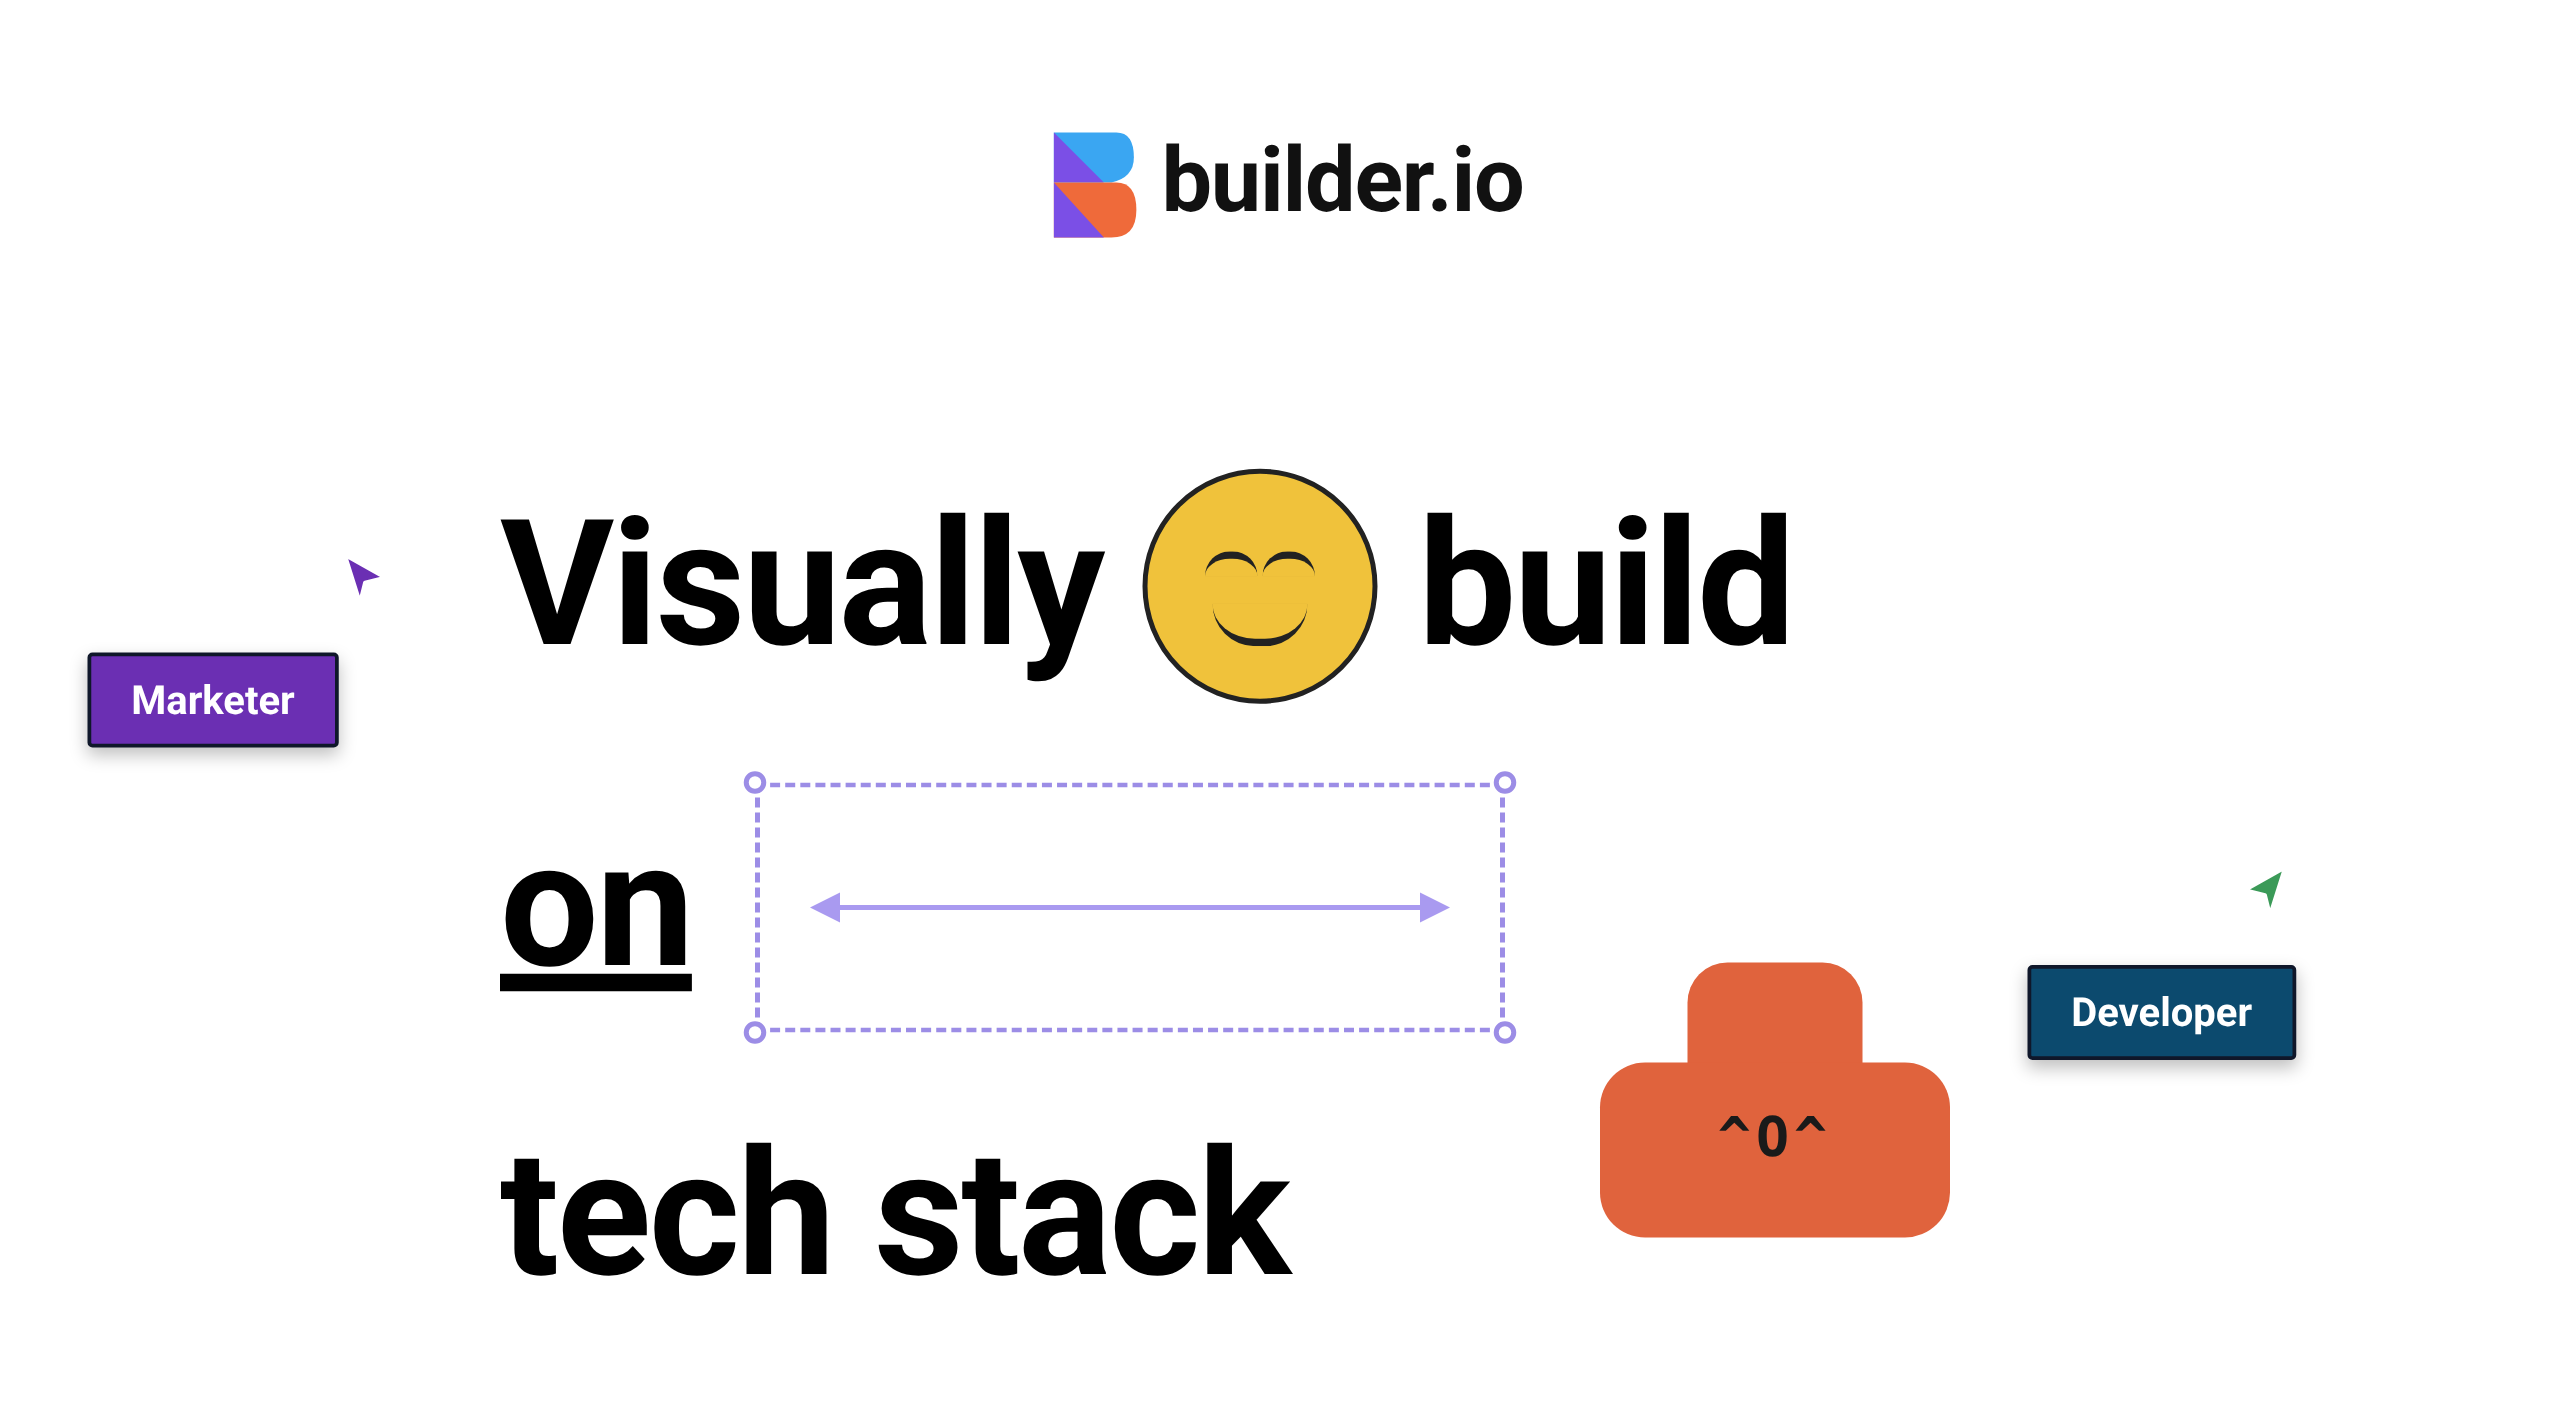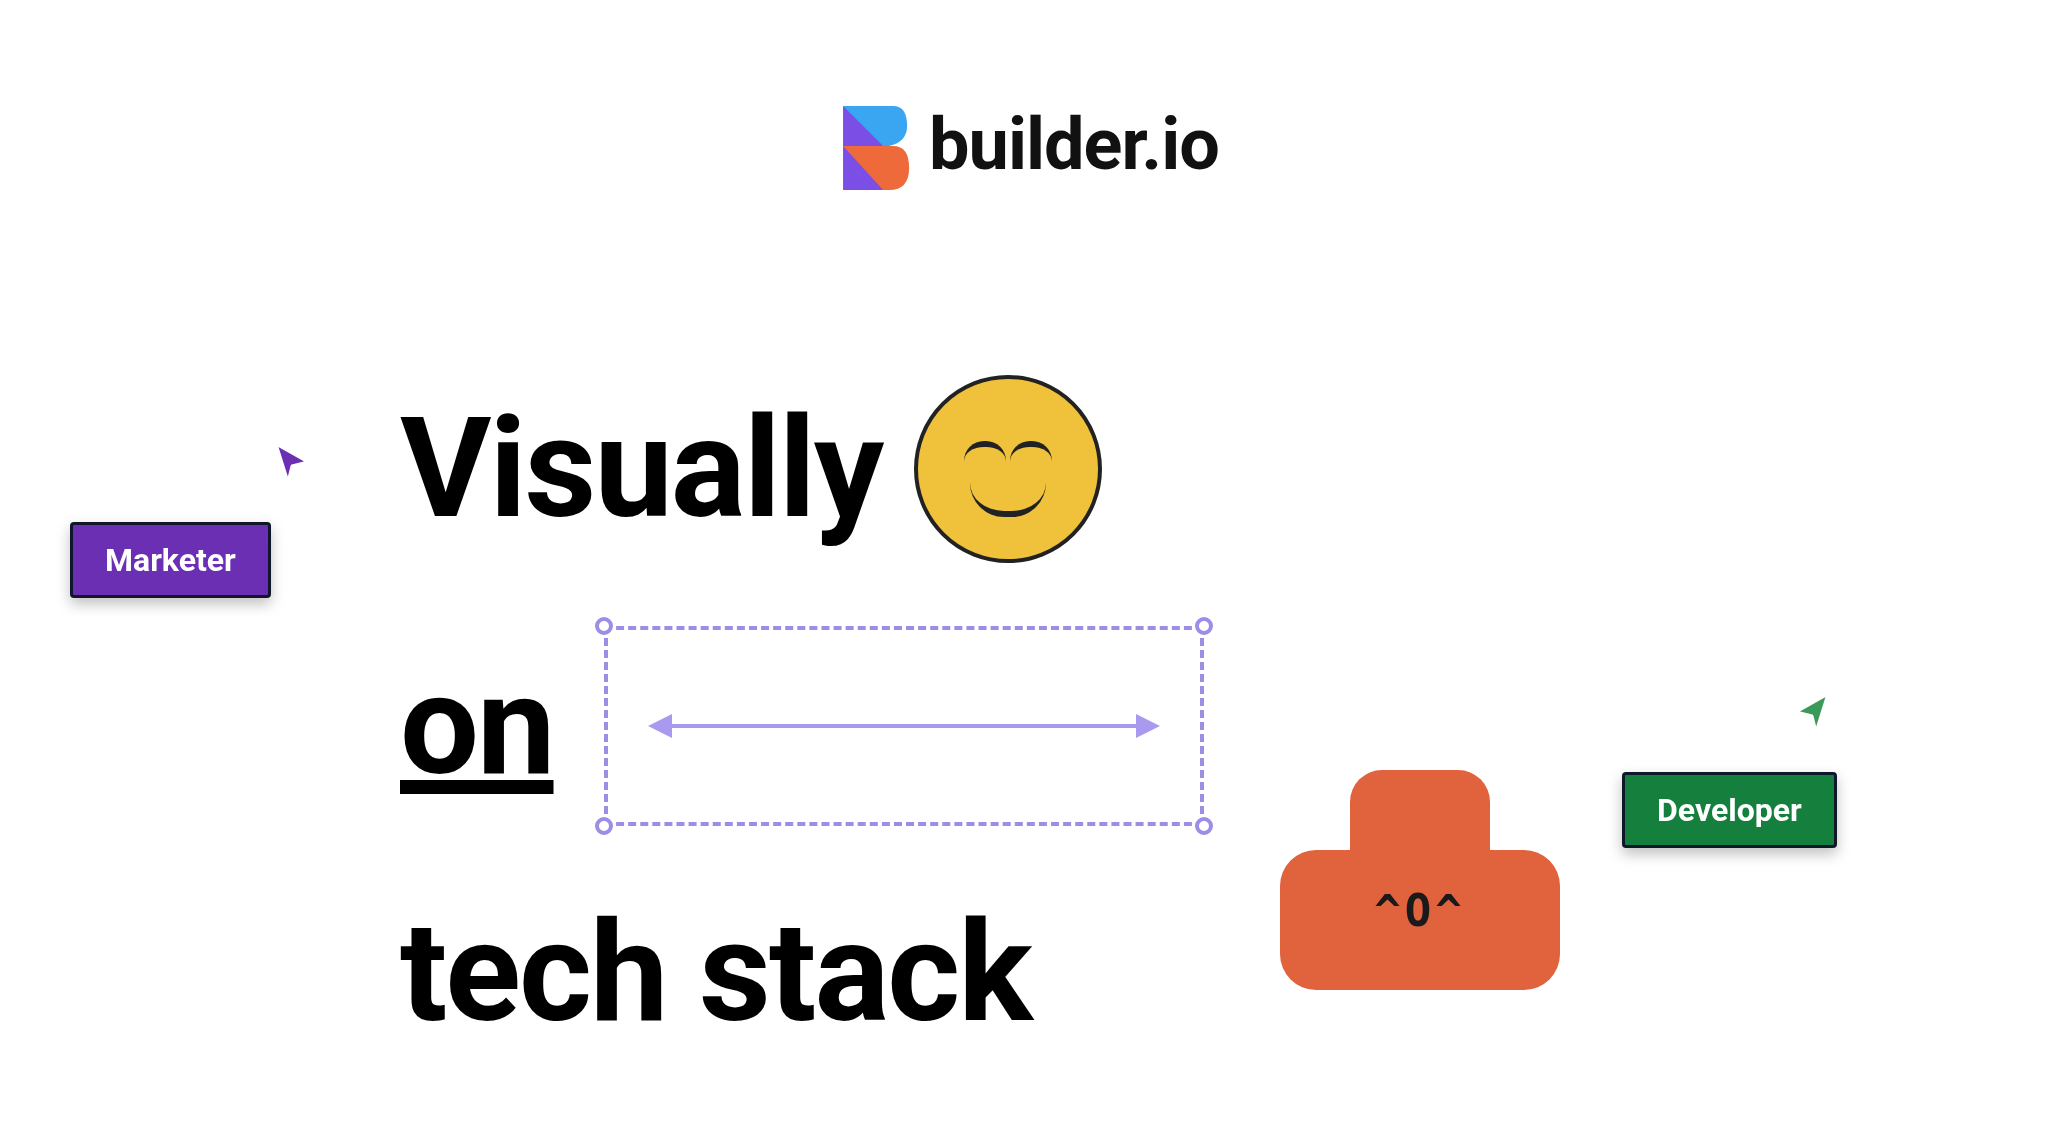--- a/index.html
+++ b/index.html
@@ -196,21 +196,21 @@
   }
   .cursor-marketer .label { position: absolute; top: 52px; left: 0; background: #6b2fb3; }
 
   .cursor-developer { top: 720px; left: 1580px; }
   .cursor-developer .pointer-svg {
     position: absolute;
     top: -30px; left: 210px;
     width: 44px; height: 44px;
     transform: scaleX(-1);
   }
-  .cursor-developer .label { position: absolute; top: 52px; left: 42px; background: #15803d; }
+  .cursor-developer .label { position: absolute; top: 52px; left: 42px; background: #0c4a6e; }
 </style>
 </head>
 <body>
 
 <div class="brand">
   <span class="brand-mark">
     <svg viewBox="0 0 80 90" width="80" height="90">
       <path d="M10 4 L60 4 Q74 4 74 24 Q74 40 56 44 L10 44 Z" fill="#3aa6f2"></path>
       <path d="M10 4 L50 44 L10 44 Z" fill="#7b4fe6"></path>
       <path d="M10 44 L60 44 Q76 44 76 66 Q76 88 56 88 L10 88 Z" fill="#ef6a3a"></path>
@@ -221,20 +221,21 @@
 </div>
 
 <div class="headline">
   <div class="line">
     <span>Visually</span>
     <span class="emoji-face">
       <span class="eye left"></span>
       <span class="eye right"></span>
       <span class="mouth"></span>
     </span>
+    <span>build</span>
   </div>
   <div class="line line2">
     <span>on</span>
     <span class="select-box">
       <span class="dash"></span>
       <span class="handle h-tl"></span>
       <span class="handle h-tr"></span>
       <span class="handle h-bl"></span>
       <span class="handle h-br"></span>
       <span class="arrow-line"></span>

